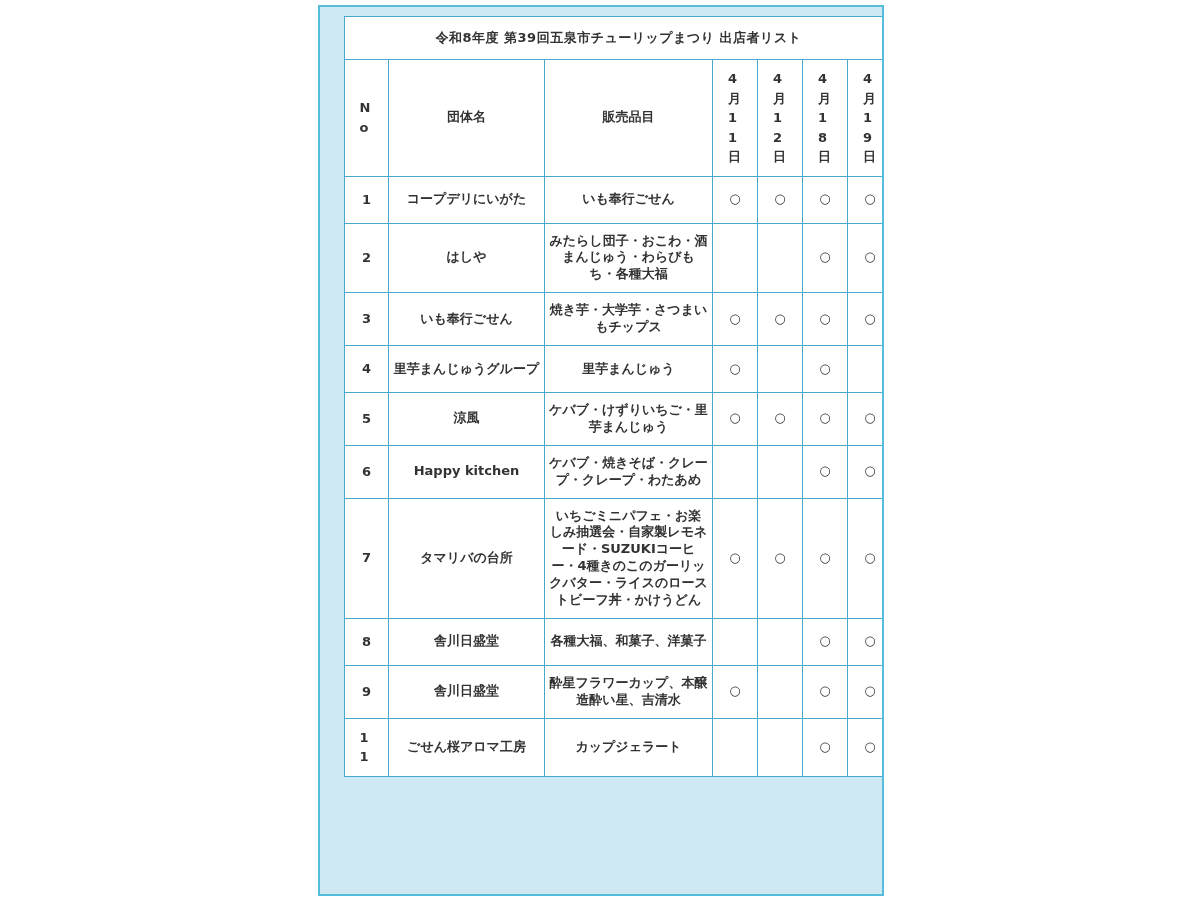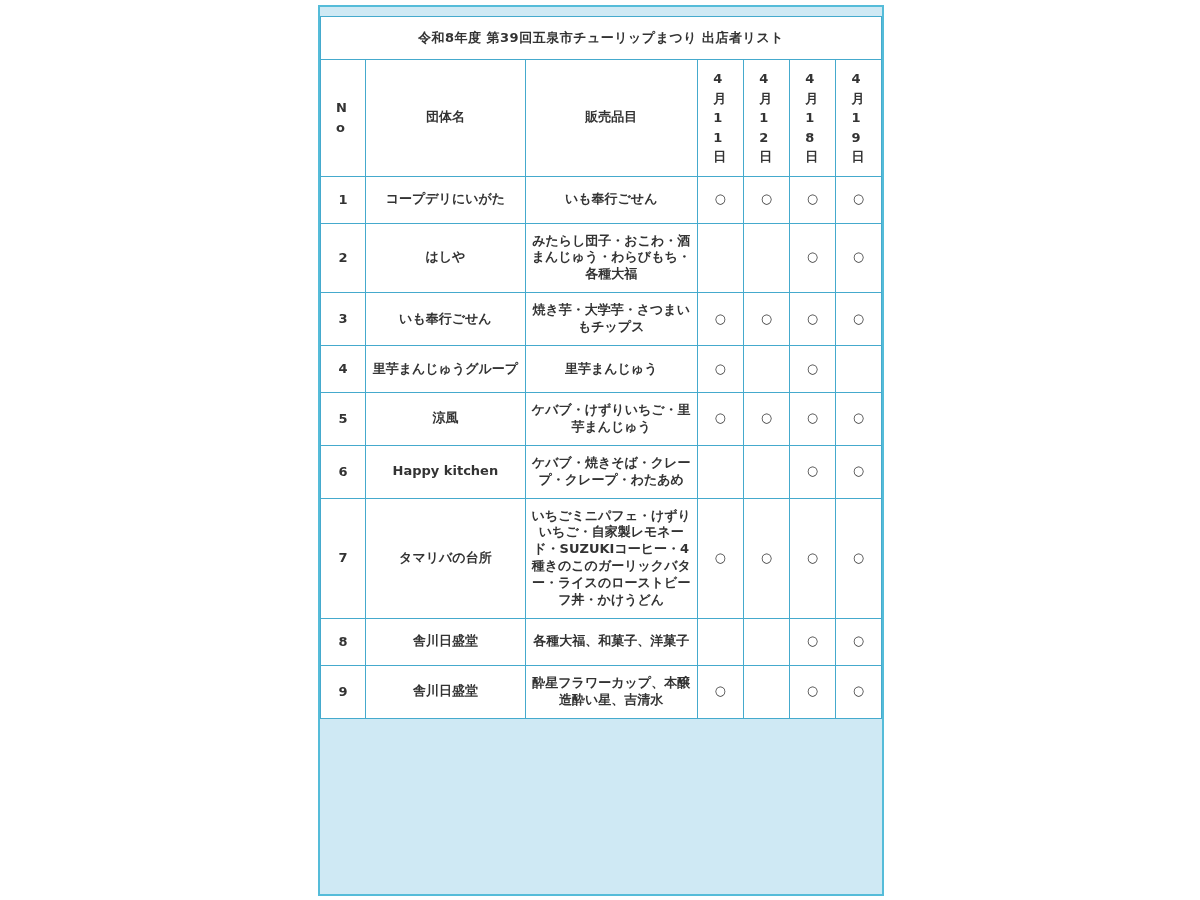--- a/index.html
+++ b/index.html
@@ -14,21 +14,21 @@
   }
   .panel {
     position: absolute;
     left: 318px;
     top: 5px;
     width: 566px;
     height: 891px;
     box-sizing: border-box;
     background: #cfe9f4;
     border: 2px solid #55bcd9;
-    padding: 9px 0;
+    padding: 9px 24px;
     overflow: hidden;
   }
   table.vendor-table {
     width: 100%;
     border-collapse: collapse;
     background: #ffffff;
     table-layout: fixed;
   }
   .vendor-table td, .vendor-table th {
     border: 1px solid #45aacd;
@@ -137,21 +137,21 @@
         <td class="c-group">Happy kitchen</td>
         <td class="c-items">ケバブ・焼きそば・クレープ・クレープ・わたあめ</td>
         <td class="c-date"></td>
         <td class="c-date"></td>
         <td class="c-date">○</td>
         <td class="c-date">○</td>
       </tr>
       <tr>
         <td class="c-no"><span class="stack">7</span></td>
         <td class="c-group">タマリバの台所</td>
-        <td class="c-items">いちごミニパフェ・けずりいちご・自家製レモネード・SUZUKIコーヒー・4種きのこのガーリックバター・ライスのローストビーフ丼・かけうどん</td>
+        <td class="c-items">いちごミニパフェ・お楽しみ抽選会・自家製レモネード・SUZUKIコーヒー・4種きのこのガーリックバター・ライスのローストビーフ丼・かけうどん</td>
         <td class="c-date">○</td>
         <td class="c-date">○</td>
         <td class="c-date">○</td>
         <td class="c-date">○</td>
       </tr>
       <tr>
         <td class="c-no"><span class="stack">8</span></td>
         <td class="c-group">舎川日盛堂</td>
         <td class="c-items">各種大福、和菓子、洋菓子</td>
         <td class="c-date"></td>
@@ -161,15 +161,24 @@
       </tr>
       <tr>
         <td class="c-no"><span class="stack">9</span></td>
         <td class="c-group">舎川日盛堂</td>
         <td class="c-items">酔星フラワーカップ、本醸造酔い星、吉清水</td>
         <td class="c-date">○</td>
         <td class="c-date"></td>
         <td class="c-date">○</td>
         <td class="c-date">○</td>
       </tr>
+      <tr>
+        <td class="c-no"><span class="stack">11</span></td>
+        <td class="c-group">ごせん桜アロマ工房</td>
+        <td class="c-items">カップジェラート</td>
+        <td class="c-date"></td>
+        <td class="c-date"></td>
+        <td class="c-date">○</td>
+        <td class="c-date">○</td>
+      </tr>
     </tbody>
   </table>
 </div>
 
 </body></html>

